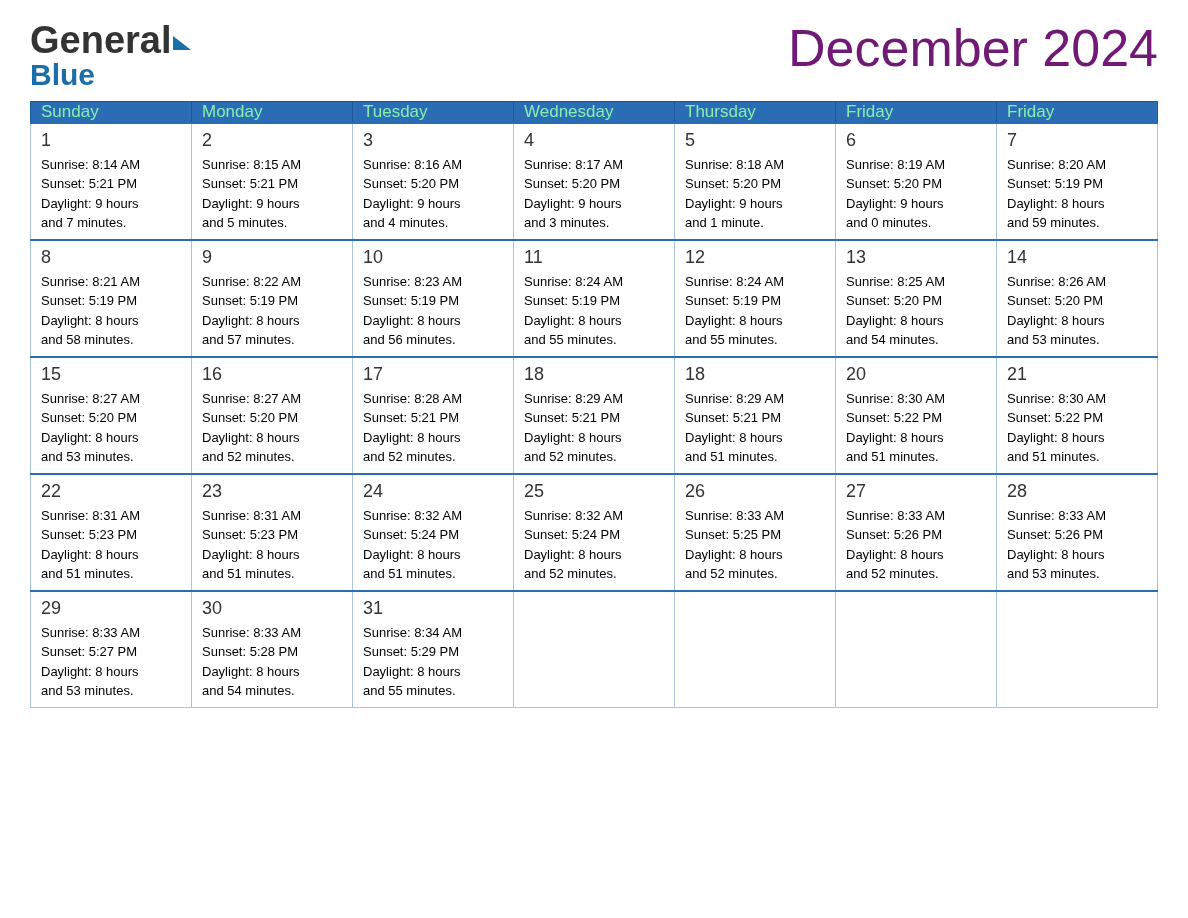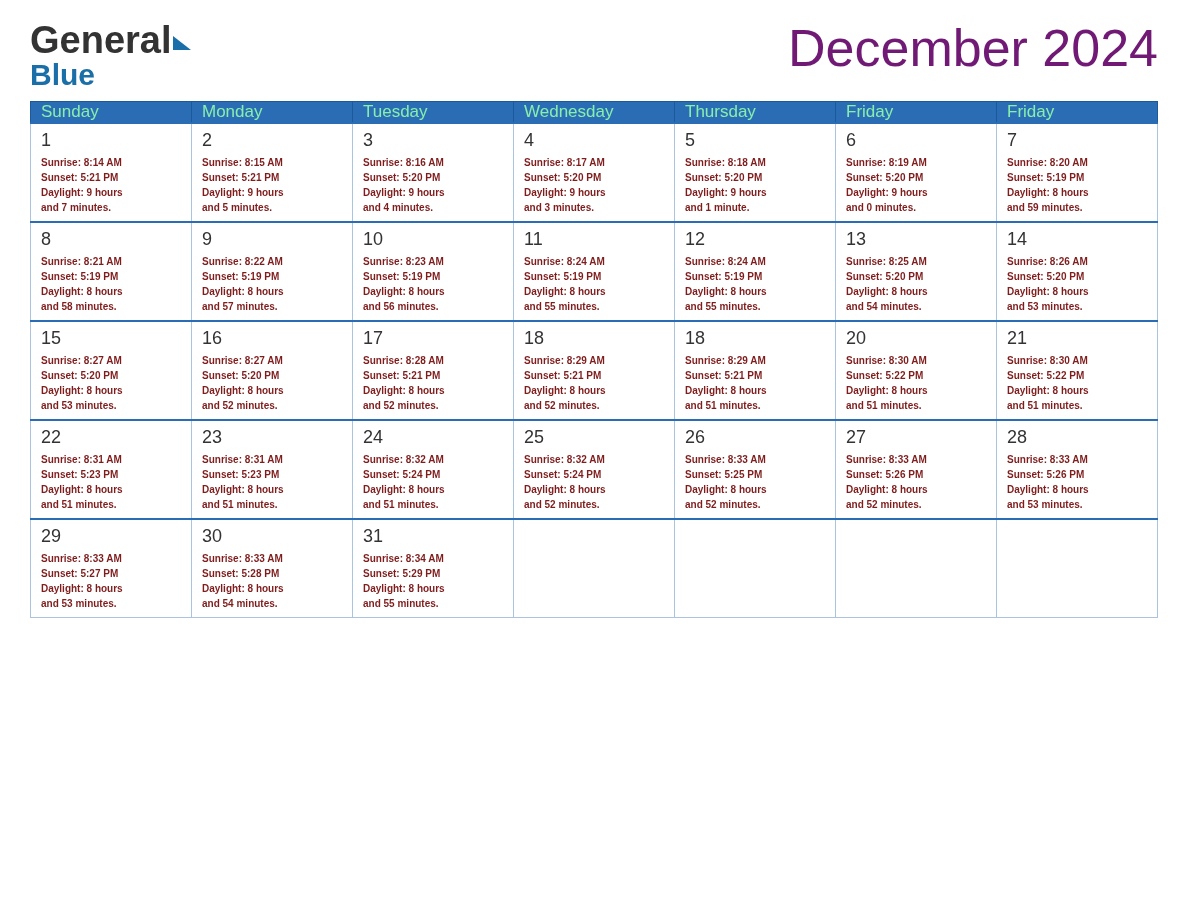--- a/index.html
+++ b/index.html
@@ -52,24 +52,23 @@
       width: calc(100% / 7);
       min-height: 100px;
     }
     .day-number {
       font-size: 18px;
       font-weight: normal;
       margin-bottom: 4px;
       display: block;
     }
     .day-info {
-      font-size: 10px;
+      font-size: 13px;
       line-height: 1.5;
-      color: #7f1d1d;
-      font-weight: bold;
+      color: #000000;
     }
     .empty-cell {
       background: #fff;
     }
     tr.week-row td {
       border-top: 2px solid #2a6db5;
     }
     .logo-block {
       line-height: 1.1;
     }

